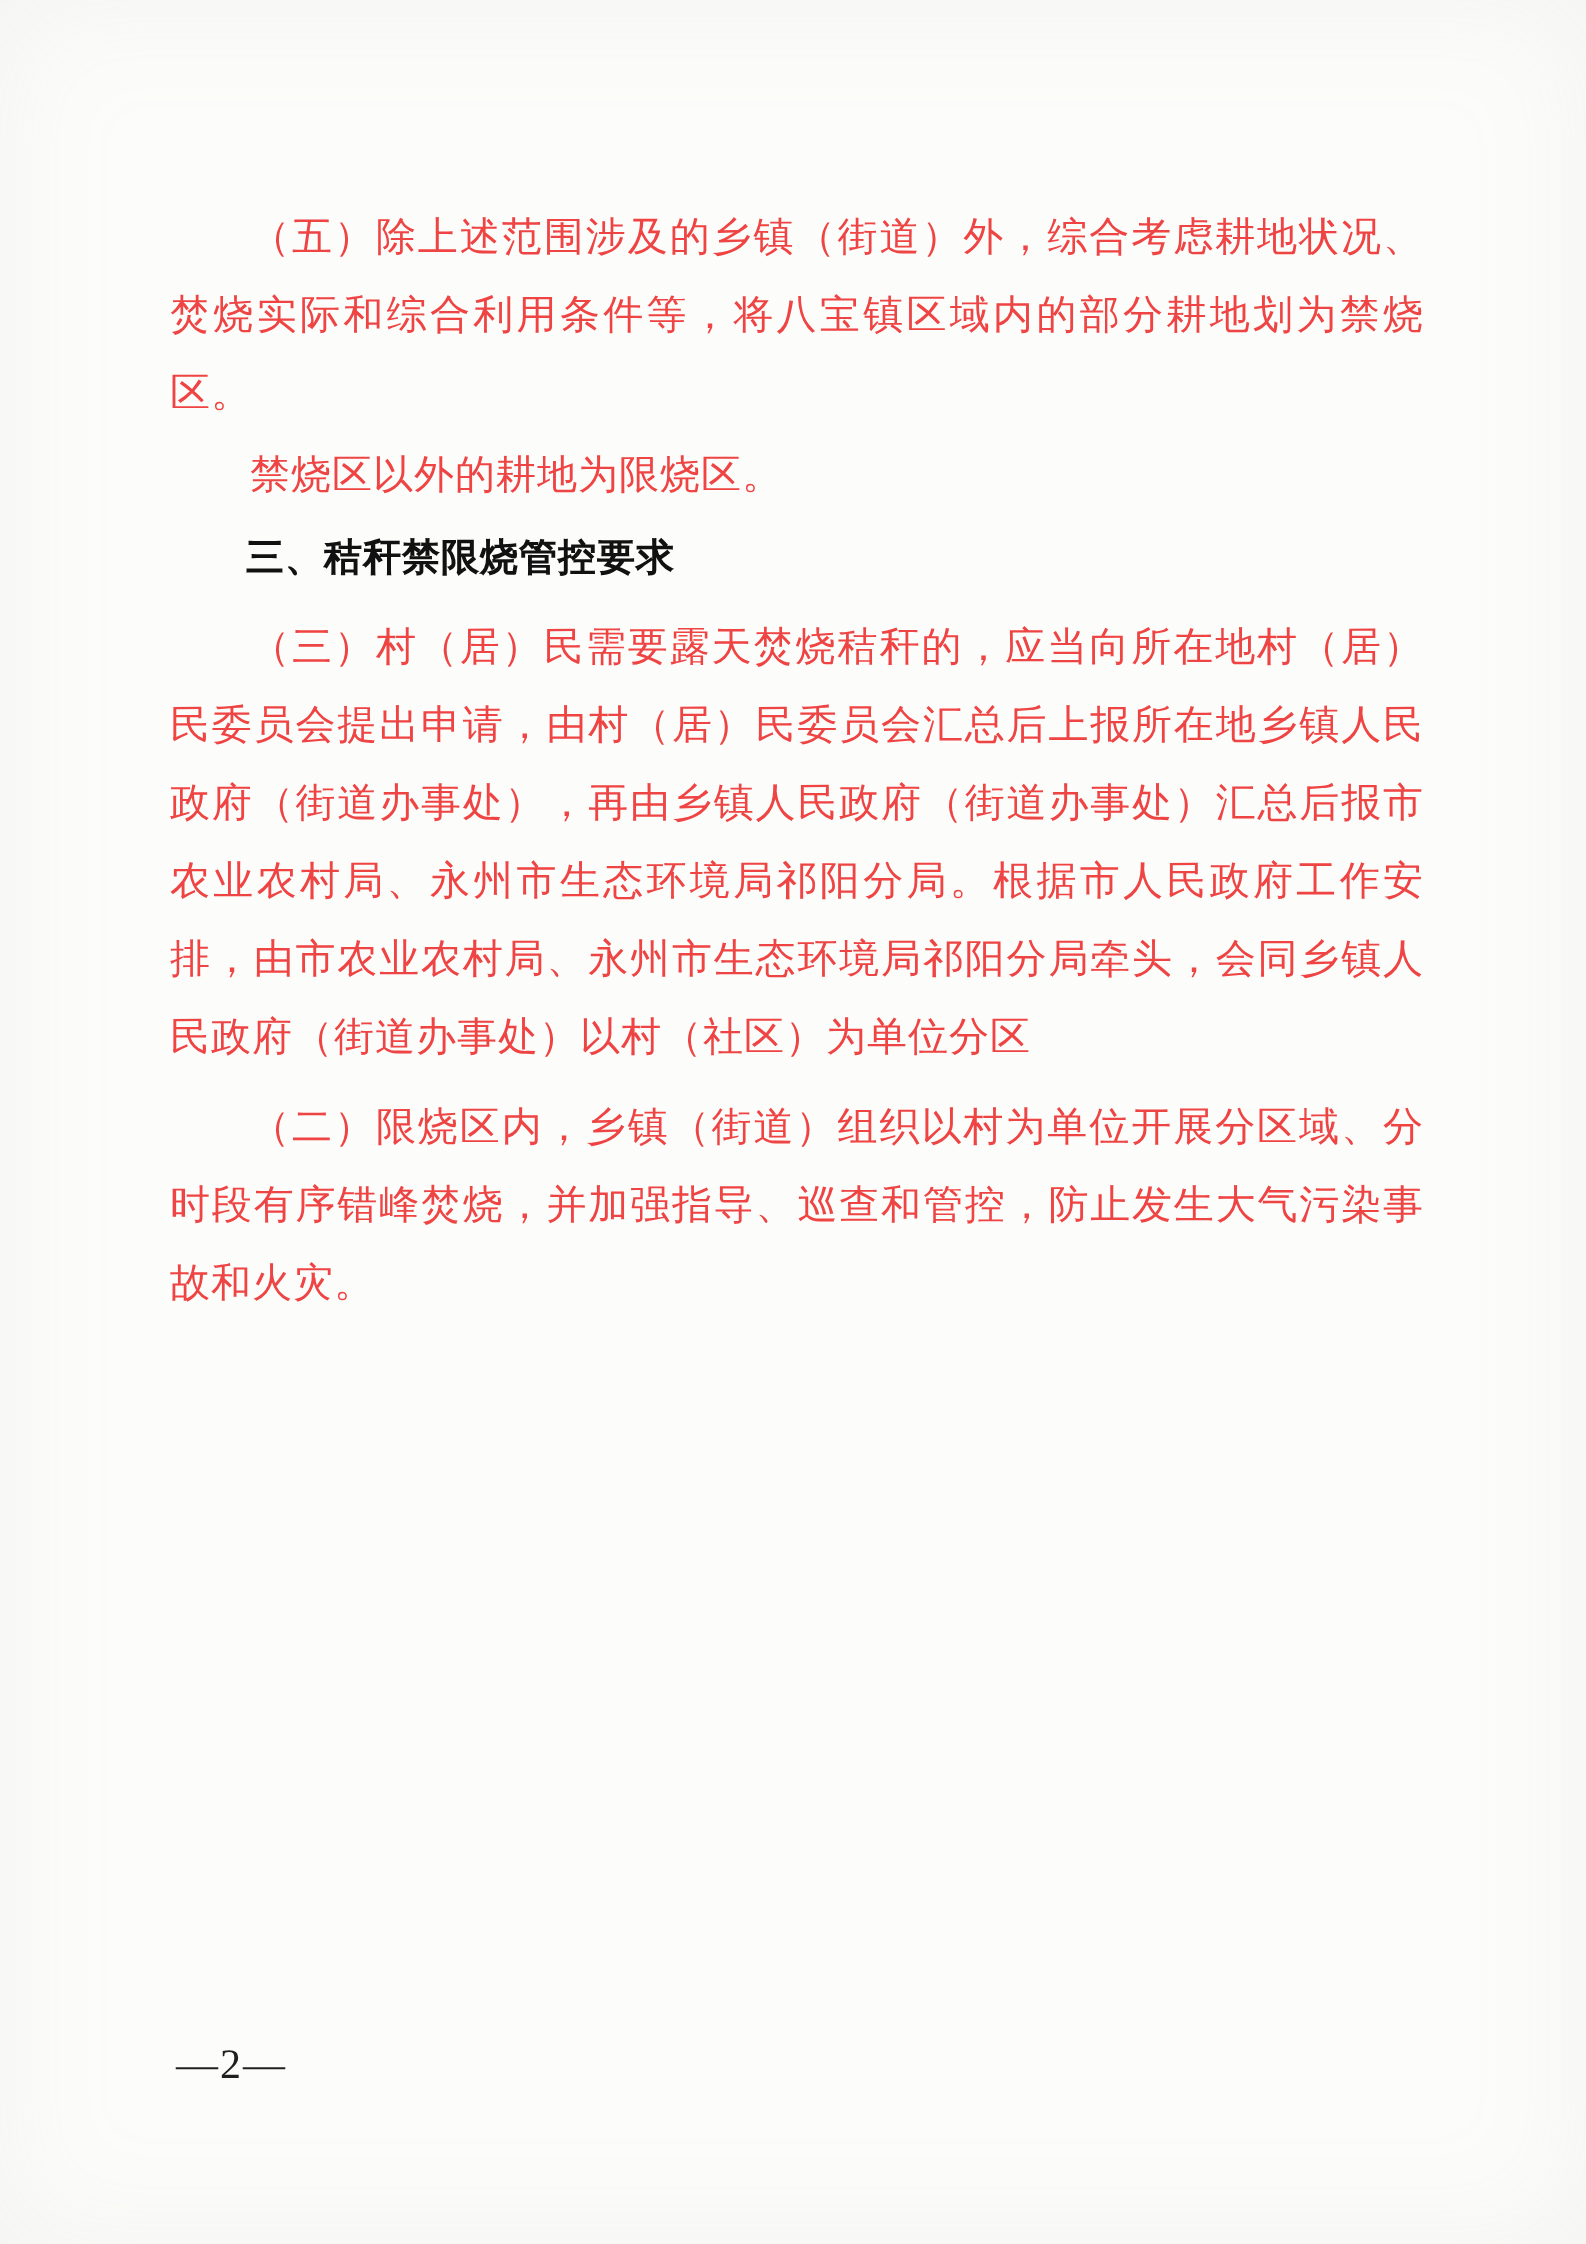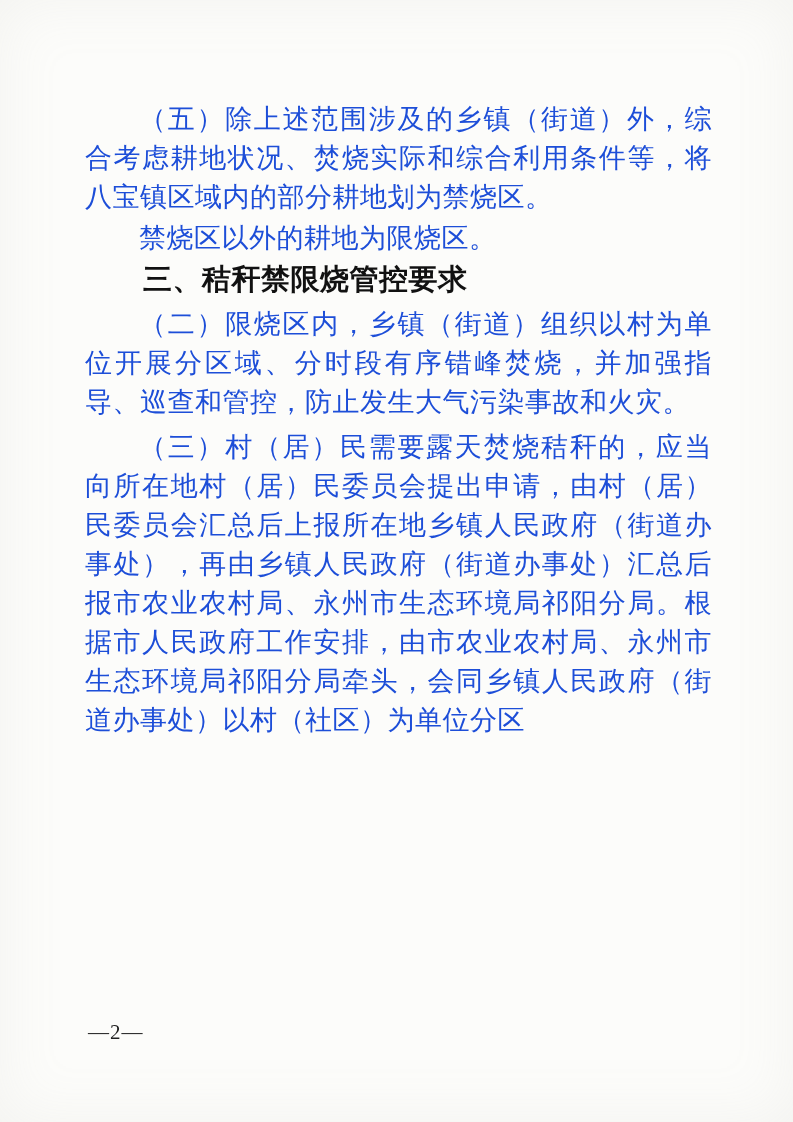--- a/index.html
+++ b/index.html
@@ -26,33 +26,33 @@
       box-shadow: inset 0 0 60px rgba(180,180,170,0.12);
     }
     .content {
       position: absolute;
       left: 85px;
       top: 100px;
       width: 627px;
     }
     .para {
       margin: 0 0 2px 0;
-      font-size: 27px;
+      font-size: 20px;
       line-height: 39px;
       letter-spacing: 0.5px;
       text-align: justify;
       text-indent: 2em;
-      color: #1d4ed8;
+      color: #ef4444;
     }
     .para.gap-before {
       margin-top: 6px;
     }
     .heading {
       margin: 0 0 2px 0;
-      font-size: 29px;
+      font-size: 19px;
       line-height: 39px;
       letter-spacing: 0.5px;
       font-weight: bold;
       text-indent: 2em;
       font-family: "Liberation Sans", "DejaVu Sans", sans-serif;
       color: #111111;
     }
     .page-number {
       position: absolute;
       left: 88px;
@@ -64,17 +64,17 @@
     }
   </style>
 </head>
 <body>
 
 <div class="page">
   <div class="content">
     <p class="para">（五）除上述范围涉及的乡镇（街道）外，综合考虑耕地状况、焚烧实际和综合利用条件等，将八宝镇区域内的部分耕地划为禁烧区。</p>
     <p class="para">禁烧区以外的耕地为限烧区。</p>
     <h2 class="heading">三、秸秆禁限烧管控要求</h2>
+    <p class="para gap-before">（三）村（居）民需要露天焚烧秸秆的，应当向所在地村（居）民委员会提出申请，由村（居）民委员会汇总后上报所在地乡镇人民政府（街道办事处），再由乡镇人民政府（街道办事处）汇总后报市农业农村局、永州市生态环境局祁阳分局。根据市人民政府工作安排，由市农业农村局、永州市生态环境局祁阳分局牵头，会同乡镇人民政府（街道办事处）以村（社区）为单位分区</p>
     <p class="para gap-before">（二）限烧区内，乡镇（街道）组织以村为单位开展分区域、分时段有序错峰焚烧，并加强指导、巡查和管控，防止发生大气污染事故和火灾。</p>
-    <p class="para gap-before">（三）村（居）民需要露天焚烧秸秆的，应当向所在地村（居）民委员会提出申请，由村（居）民委员会汇总后上报所在地乡镇人民政府（街道办事处），再由乡镇人民政府（街道办事处）汇总后报市农业农村局、永州市生态环境局祁阳分局。根据市人民政府工作安排，由市农业农村局、永州市生态环境局祁阳分局牵头，会同乡镇人民政府（街道办事处）以村（社区）为单位分区</p>
   </div>
   <div class="page-number">—2—</div>
 </div>
 
 </body></html>

